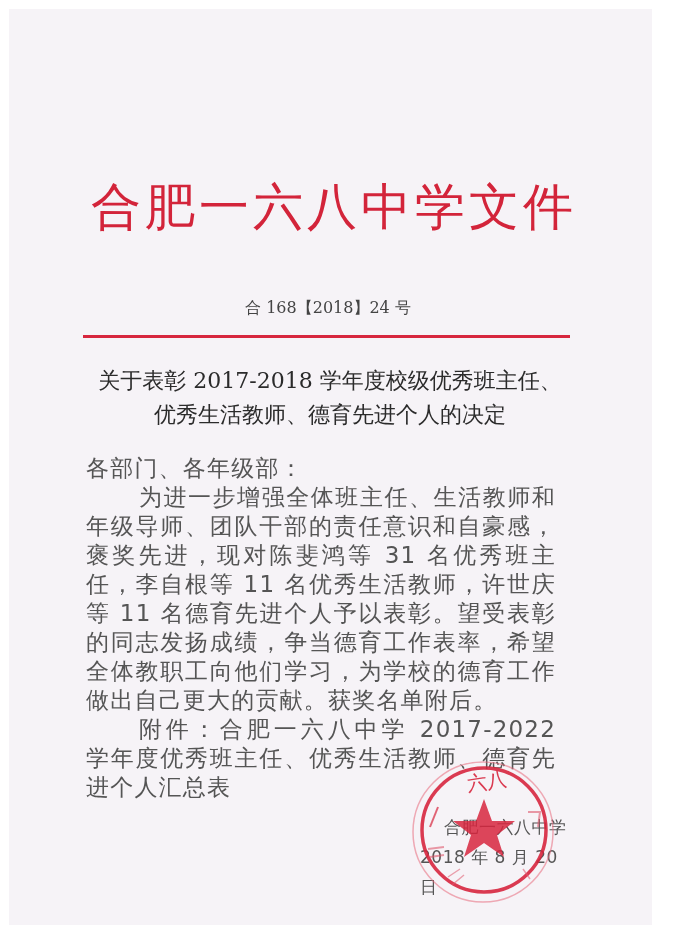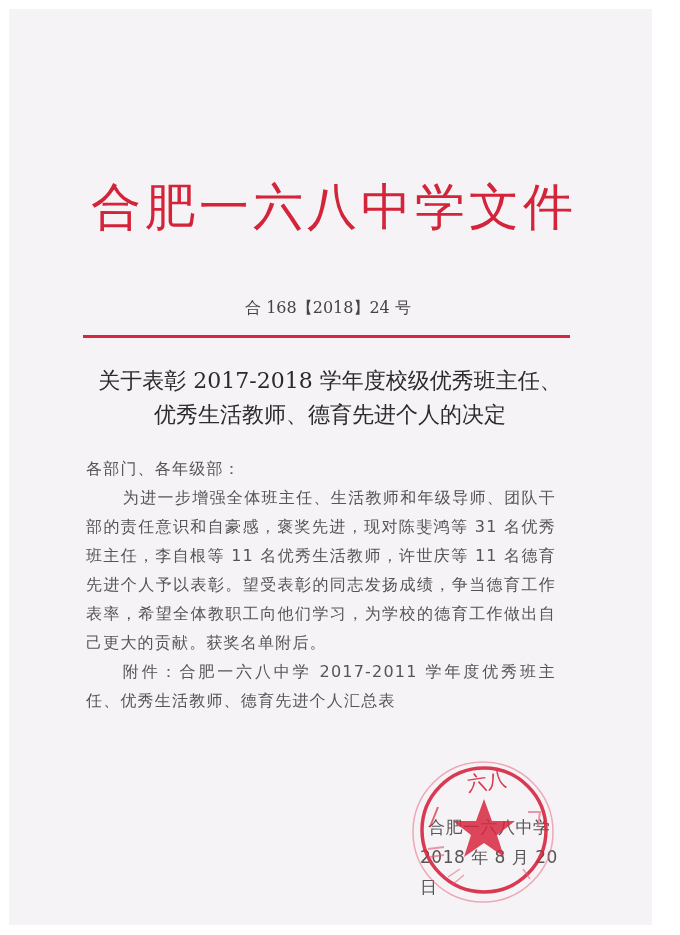--- a/index.html
+++ b/index.html
@@ -64,21 +64,21 @@
       color: #2b2b2b;
       line-height: 34px;
       margin-left: -10px;
     }
     .body-text {
       position: absolute;
       left: 86px;
       top: 454px;
       width: 470px;
       font-family: "DejaVu Sans", "Liberation Sans", sans-serif;
-      font-size: 16px;
+      font-size: 23px;
       line-height: 29px;
       color: #555;
       letter-spacing: 1.2px;
       text-align: justify;
     }
     .body-text p {
       margin: 0;
     }
     .indent {
       text-indent: 2.3em;
@@ -87,21 +87,21 @@
       position: absolute;
       top: 812px;
       left: 420px;
       width: 160px;
       font-family: "DejaVu Sans", "Liberation Sans", sans-serif;
       font-size: 17px;
       color: #555;
       line-height: 30px;
       letter-spacing: 0.5px;
     }
-    .sig-org { margin-left: 8px; }
+    .sig-org { margin-left: 24px; }
     .sig-date { margin-left: 0px; }
     .stamp {
       position: absolute;
       left: 408px;
       top: 757px;
       width: 150px;
       height: 150px;
       pointer-events: none;
     }
   </style>
@@ -117,21 +117,21 @@
 <div class="red-rule"></div>
 
 <div class="doc-title">
   <div>关于表彰 2017-2018 学年度校级优秀班主任、</div>
   <div>优秀生活教师、德育先进个人的决定</div>
 </div>
 
 <div class="body-text">
   <p>各部门、各年级部：</p>
   <p class="indent">为进一步增强全体班主任、生活教师和年级导师、团队干部的责任意识和自豪感，褒奖先进，现对陈斐鸿等 31 名优秀班主任，李自根等 11 名优秀生活教师，许世庆等 11 名德育先进个人予以表彰。望受表彰的同志发扬成绩，争当德育工作表率，希望全体教职工向他们学习，为学校的德育工作做出自己更大的贡献。获奖名单附后。</p>
-  <p class="indent">附件：合肥一六八中学 2017-2011 学年度优秀班主任、优秀生活教师、德育先进个人汇总表</p>
+  <p class="indent">附件：合肥一六八中学 2017-2022 学年度优秀班主任、优秀生活教师、德育先进个人汇总表</p>
 </div>
 
 <div class="signature">
   <div class="sig-org">合肥一六八中学</div>
   <div class="sig-date">2018 年 8 月 20 日</div>
 </div>
 
 <svg class="stamp" viewBox="0 0 150 150">
   <circle cx="75" cy="75" r="70" fill="none" stroke="#e8697b" stroke-width="1.5" opacity="0.55"></circle>
   <circle cx="76" cy="73" r="62" fill="none" stroke="#d7263e" stroke-width="3.5" opacity="0.9"></circle>

